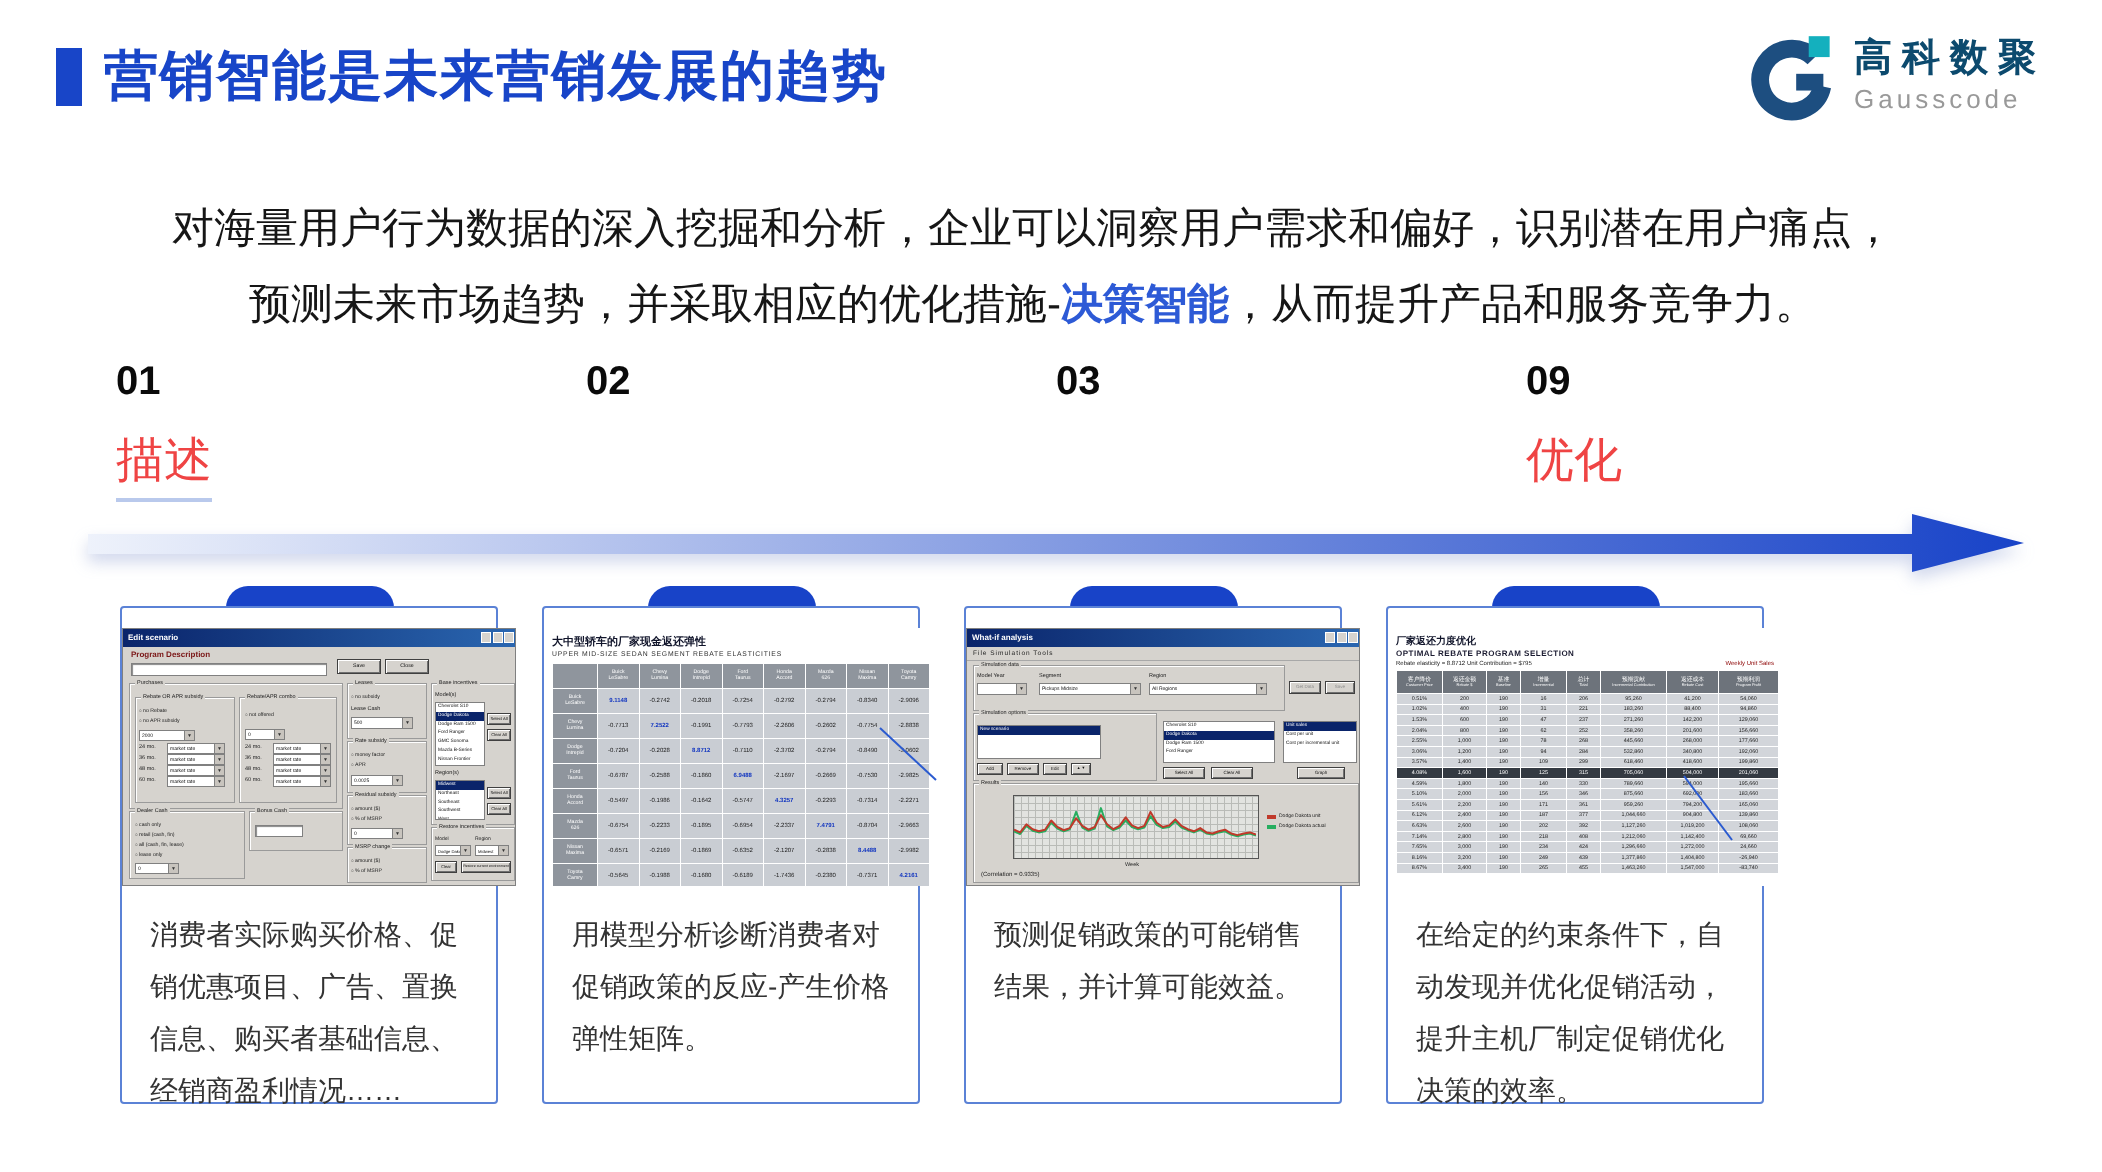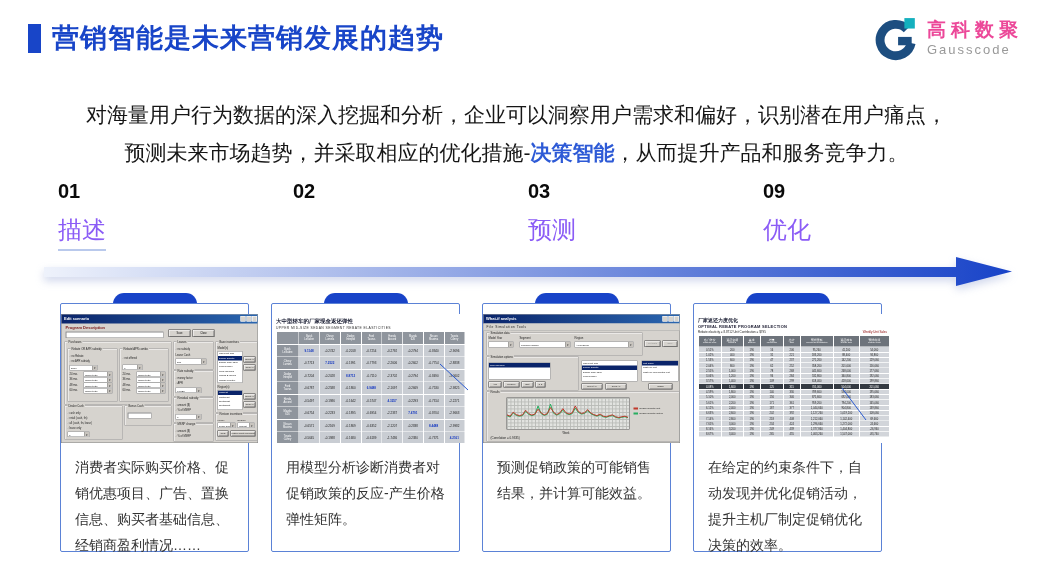--- a/index.html
+++ b/index.html
@@ -6,32 +6,32 @@
   .slide{position:relative;width:1051px;height:586px;background:#ffffff;overflow:hidden;
          font-family:"Liberation Sans","DejaVu Sans",sans-serif;}
 
   
   .title-row{position:absolute;left:28px;top:20px;display:flex;align-items:center;gap:11px;}
   .title-bar-mark{width:13px;height:29px;background:#1845c8;}
   .page-title{font-size:27px;font-weight:bold;color:#1845c8;letter-spacing:1px;}
 
   .logo{position:absolute;right:28px;top:16px;display:flex;align-items:center;gap:8px;}
   .logo-texts{display:flex;flex-direction:column;line-height:1.1;}
-  .brand-cn{font-size:19px;font-weight:600;color:#ec4899;letter-spacing:5px;}
+  .brand-cn{font-size:19px;font-weight:600;color:#0c4a6e;letter-spacing:5px;}
   .brand-en{font-size:13px;color:#999;letter-spacing:2px;margin-top:2px;}
 
   
   .intro{position:absolute;left:12px;right:30px;top:96px;text-align:center;
          font-size:21px;line-height:38px;color:#161616;}
   .intro .hl{color:#2d5ad6;font-weight:bold;}
 
   
   .steps{position:absolute;left:58px;top:180px;display:grid;grid-template-columns:repeat(4,235px);}
   .step-num{font-size:20px;font-weight:bold;color:#0a0a0a;}
-  .step-label{margin-top:11px;font-size:24px;color:#8b5cf6;}
+  .step-label{margin-top:11px;font-size:24px;color:#ef4444;}
   .step-label .underlined{border-bottom:2px solid #b9c9ec;padding-bottom:3px;display:inline-block;}
 
   .arrow-wrap{position:absolute;left:44px;top:256px;filter:drop-shadow(0 4px 4px rgba(120,140,200,.35));}
 
   
   .cards{position:absolute;left:60px;top:303px;display:flex;gap:22px;}
   .card{position:relative;width:189px;height:249px;}
   .card-tab{position:absolute;top:-10px;left:50%;transform:translateX(-50%);
             width:84px;height:22px;background:#1843c8;border-radius:11px;z-index:0;}
   .card-body{position:absolute;inset:0;background:#fff;border:1px solid #5b82d6;border-radius:2px;z-index:1;}
@@ -121,21 +121,20 @@
   <div class="steps">
     <div class="step">
       <div class="step-num">01</div>
       <div class="step-label"><span class="underlined">描述</span></div>
     </div>
     <div class="step">
       <div class="step-num">02</div>
     </div>
     <div class="step">
       <div class="step-num">03</div>
-      <div class="step-label">预测</div>
     </div>
     <div class="step">
       <div class="step-num">09</div>
       <div class="step-label">优化</div>
     </div>
   </div>
 
   <div class="arrow-wrap">
     <svg width="970" height="31" viewBox="0 0 970 31">
       <defs>

